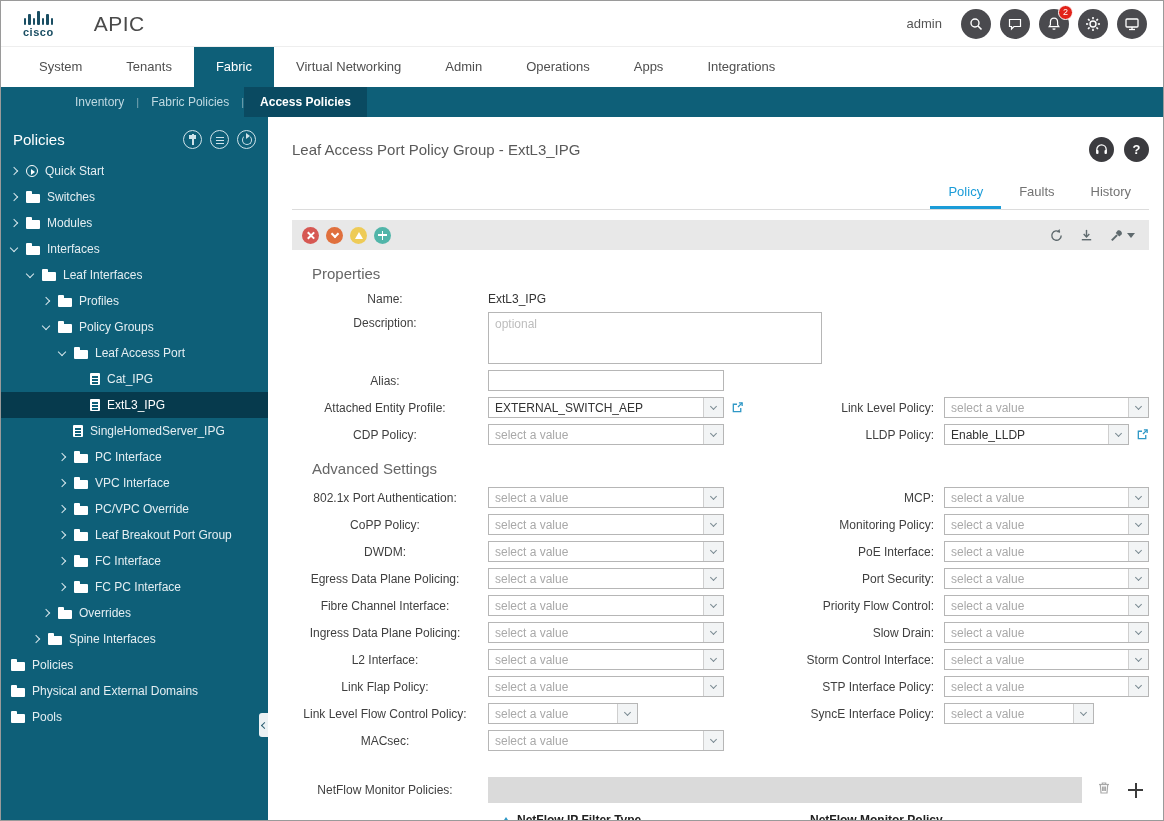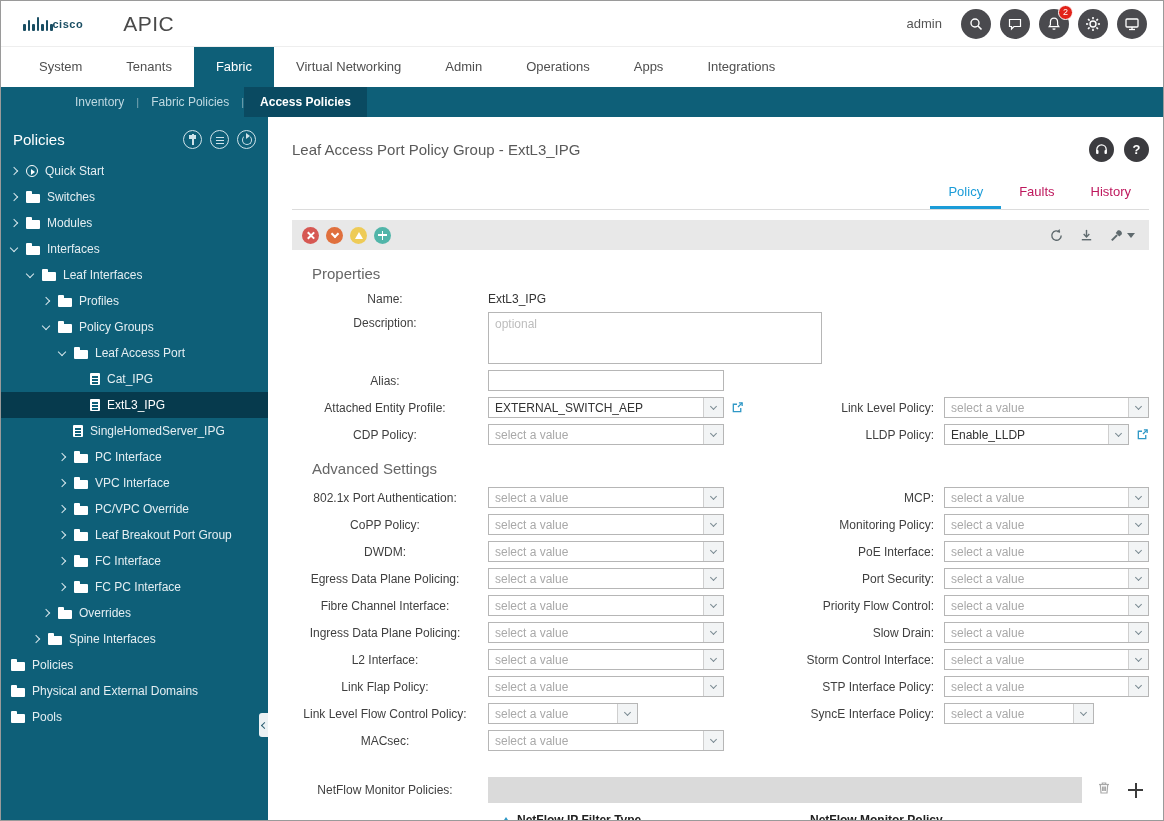--- a/index.html
+++ b/index.html
@@ -15,21 +15,21 @@
   html,body{margin:0;padding:0}
   body{
     width:1164px;height:821px;overflow:hidden;background:#fff;
     font-family:"Liberation Sans",sans-serif;color:#333;
     border:1px solid #9a9a9a;
   }
   .app{display:flex;flex-direction:column;height:100%}
 
   
   .topbar{height:46px;display:flex;align-items:center;padding:0 16px 0 22px;border-bottom:1px solid #eee;flex:0 0 auto}
-  .logo{display:flex;flex-direction:row;align-items:center;margin-right:40px}
+  .logo{display:flex;flex-direction:column;align-items:center;margin-right:40px}
   .logo-bars{display:flex;align-items:flex-end;gap:2px;height:15px}
   .logo-bars i{display:block;width:2.5px;background:#1a4e63;border-radius:1px}
   .logo-text{font-size:11px;font-weight:bold;color:#1a4e63;letter-spacing:.5px;margin-top:1px}
   .app-title{font-size:21px;color:#4a4a4a;letter-spacing:.5px}
   .topbar .spacer{flex:1}
   .username{font-size:13px;color:#555;margin-right:10px}
   .hicon{width:30px;height:30px;border-radius:50%;background:#4a4a4e;display:flex;align-items:center;justify-content:center;margin-left:9px;position:relative;cursor:pointer}
   .badge{position:absolute;top:-4px;right:-4px;min-width:15px;height:15px;border-radius:50%;background:#e2231a;color:#fff;font-size:9px;display:flex;align-items:center;justify-content:center;border:1.5px solid #fff}
 
   
@@ -76,21 +76,21 @@
   .collapse-handle{position:absolute;right:0;top:596px;width:9px;height:24px;background:rgba(255,255,255,.92);display:flex;align-items:center;justify-content:center;cursor:pointer;border-radius:3px 0 0 3px}
   .collapse-handle i{width:5px;height:5px;border-left:1.6px solid #2c5f72;border-bottom:1.6px solid #2c5f72;transform:rotate(45deg);margin-left:2px}
 
   
   .main{flex:1;display:flex;flex-direction:column;padding:0 14px 0 24px;min-width:0;overflow:hidden}
   .page-head{display:flex;align-items:center;padding-top:20px;flex:0 0 auto}
   .page-title{flex:1;font-size:15px;color:#5a5a5a}
   .cicon{width:25px;height:25px;border-radius:50%;background:#3b3b3f;color:#fff;display:flex;align-items:center;justify-content:center;margin-left:10px;cursor:pointer;font-size:13px;font-weight:bold}
 
   .ctabs{display:flex;justify-content:flex-end;border-bottom:1px solid #dcdcdc;margin-top:16px;flex:0 0 auto}
-  .ctab{padding:6px 18px 7px;font-size:13px;color:#be185d;border-bottom:3px solid transparent;cursor:pointer}
+  .ctab{padding:6px 18px 7px;font-size:13px;color:#737373;border-bottom:3px solid transparent;cursor:pointer}
   .ctab.active{color:var(--blue);border-bottom-color:var(--blue)}
 
   .toolbar{margin-top:10px;background:#e8e8e8;height:30px;display:flex;align-items:center;padding:0 10px;gap:7px;flex:0 0 auto}
   .fault{width:17px;height:17px;border-radius:50%;display:flex;align-items:center;justify-content:center;cursor:pointer;position:relative}
   .fault.critical{background:#d65853}
   .fault.major{background:#e0703d}
   .fault.minor{background:#eecb57}
   .fault.healthy{background:#51b5a9}
   .g-x{position:relative;width:9px;height:9px}
   .g-x::before,.g-x::after{content:"";position:absolute;left:4px;top:0;width:1.8px;height:9px;background:#fff}

